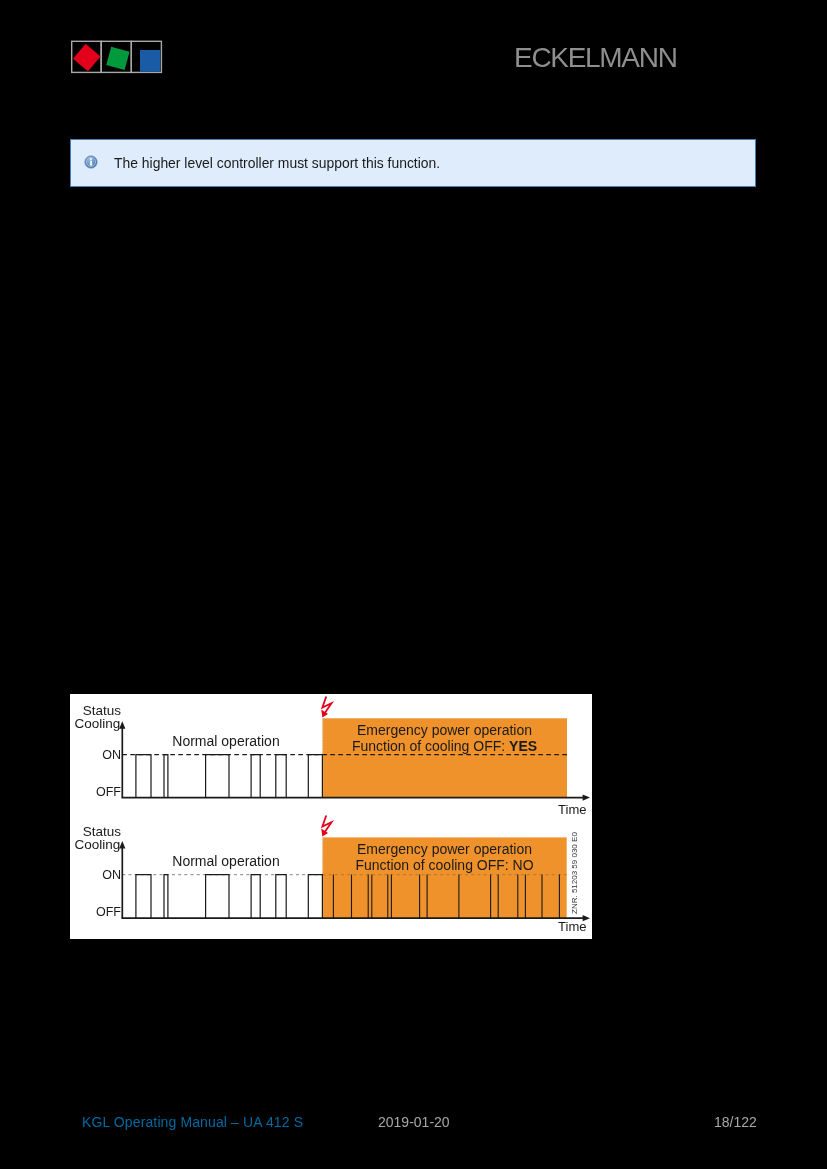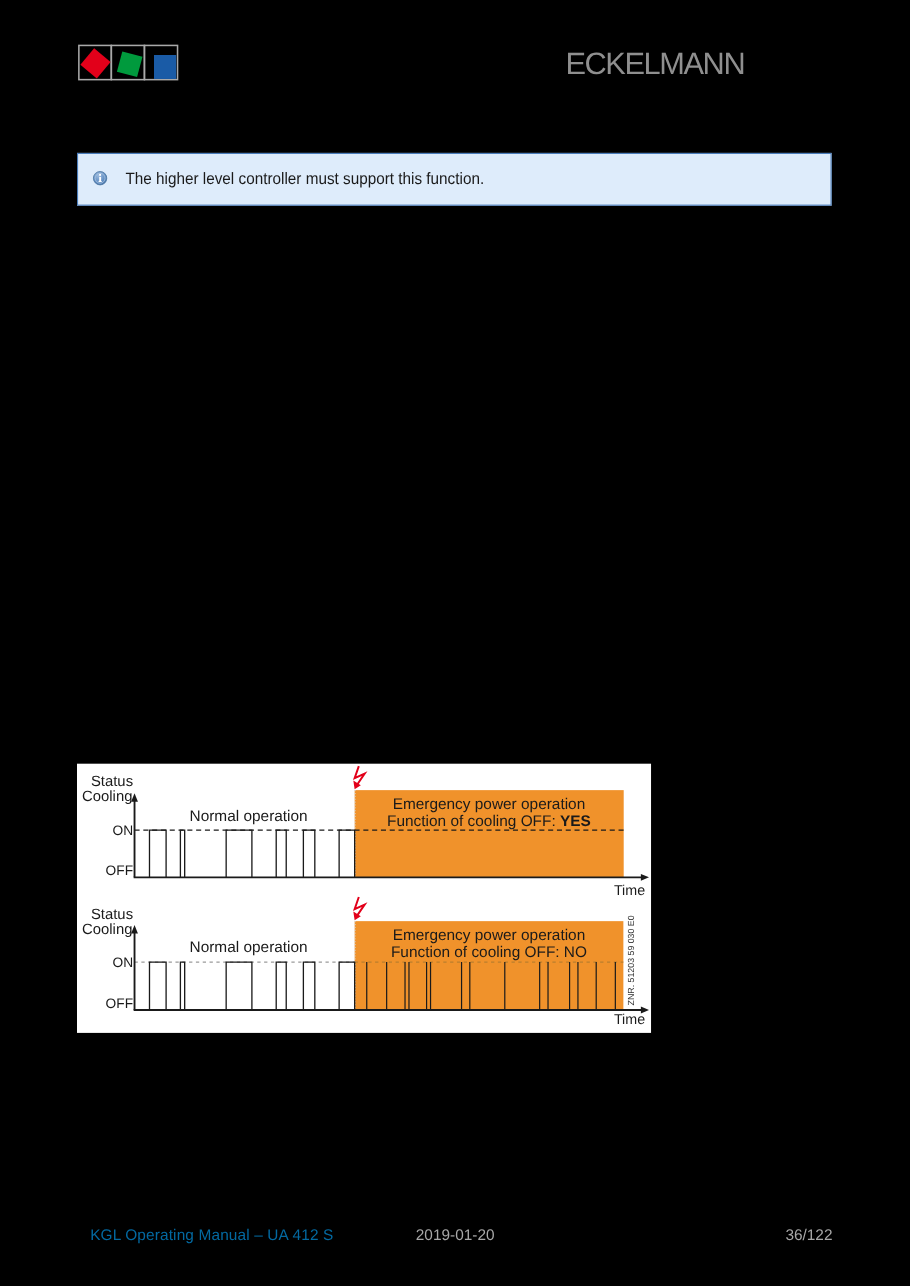--- a/index.html
+++ b/index.html
@@ -128,13 +128,13 @@
   </g>
   <path d="M252.4,142.5 L251.2,134.6 L258,138.9 Z" fill="#e2001a"></path>
 
   <text x="506.5" y="220" font-size="8" fill="#333333" transform="rotate(-90 506.5 220)">ZNR. 51203 59 030 E0</text>
 </svg>
 
 <div class="abs" style="left:70px;top:1113.5px;font-size:14px;color:#0369a1;letter-spacing:0.12px;margin-left:12px;">KGL Operating Manual – UA 412 S</div>
 
 <div class="abs" style="left:378px;top:1113.5px;font-size:14px;color:#a8a8a8;">2019-01-20</div>
 
-<div class="abs" style="left:714px;top:1113.5px;font-size:14px;color:#a8a8a8;">36/122</div>
+<div class="abs" style="left:714px;top:1113.5px;font-size:14px;color:#a8a8a8;">18/122</div>
 
 </body></html>

